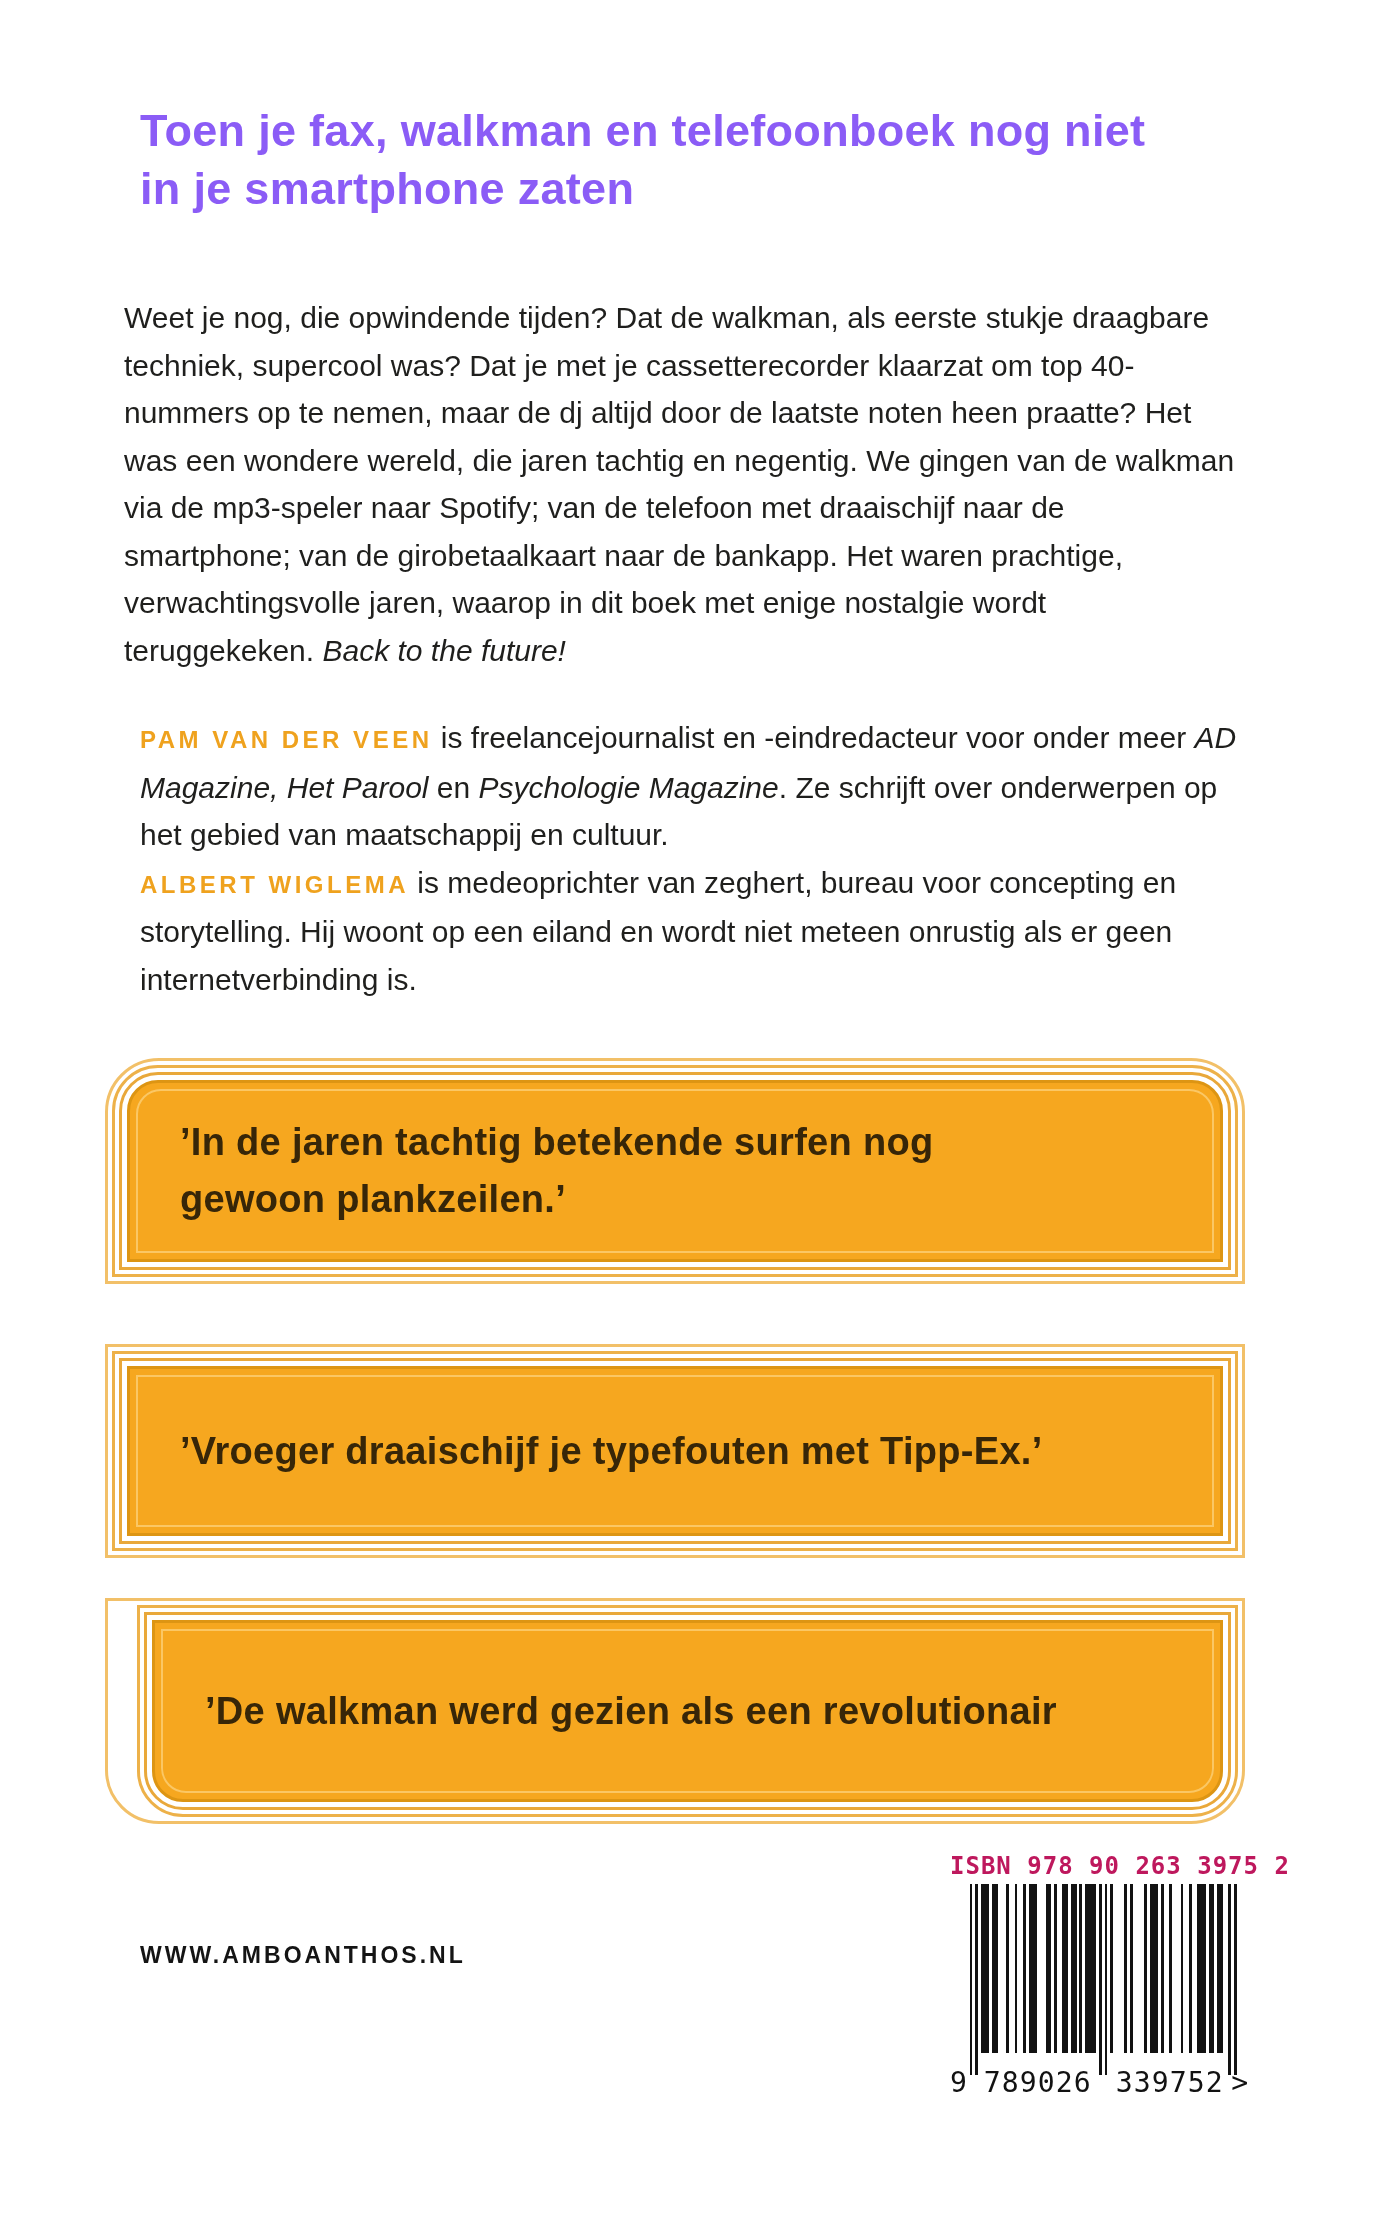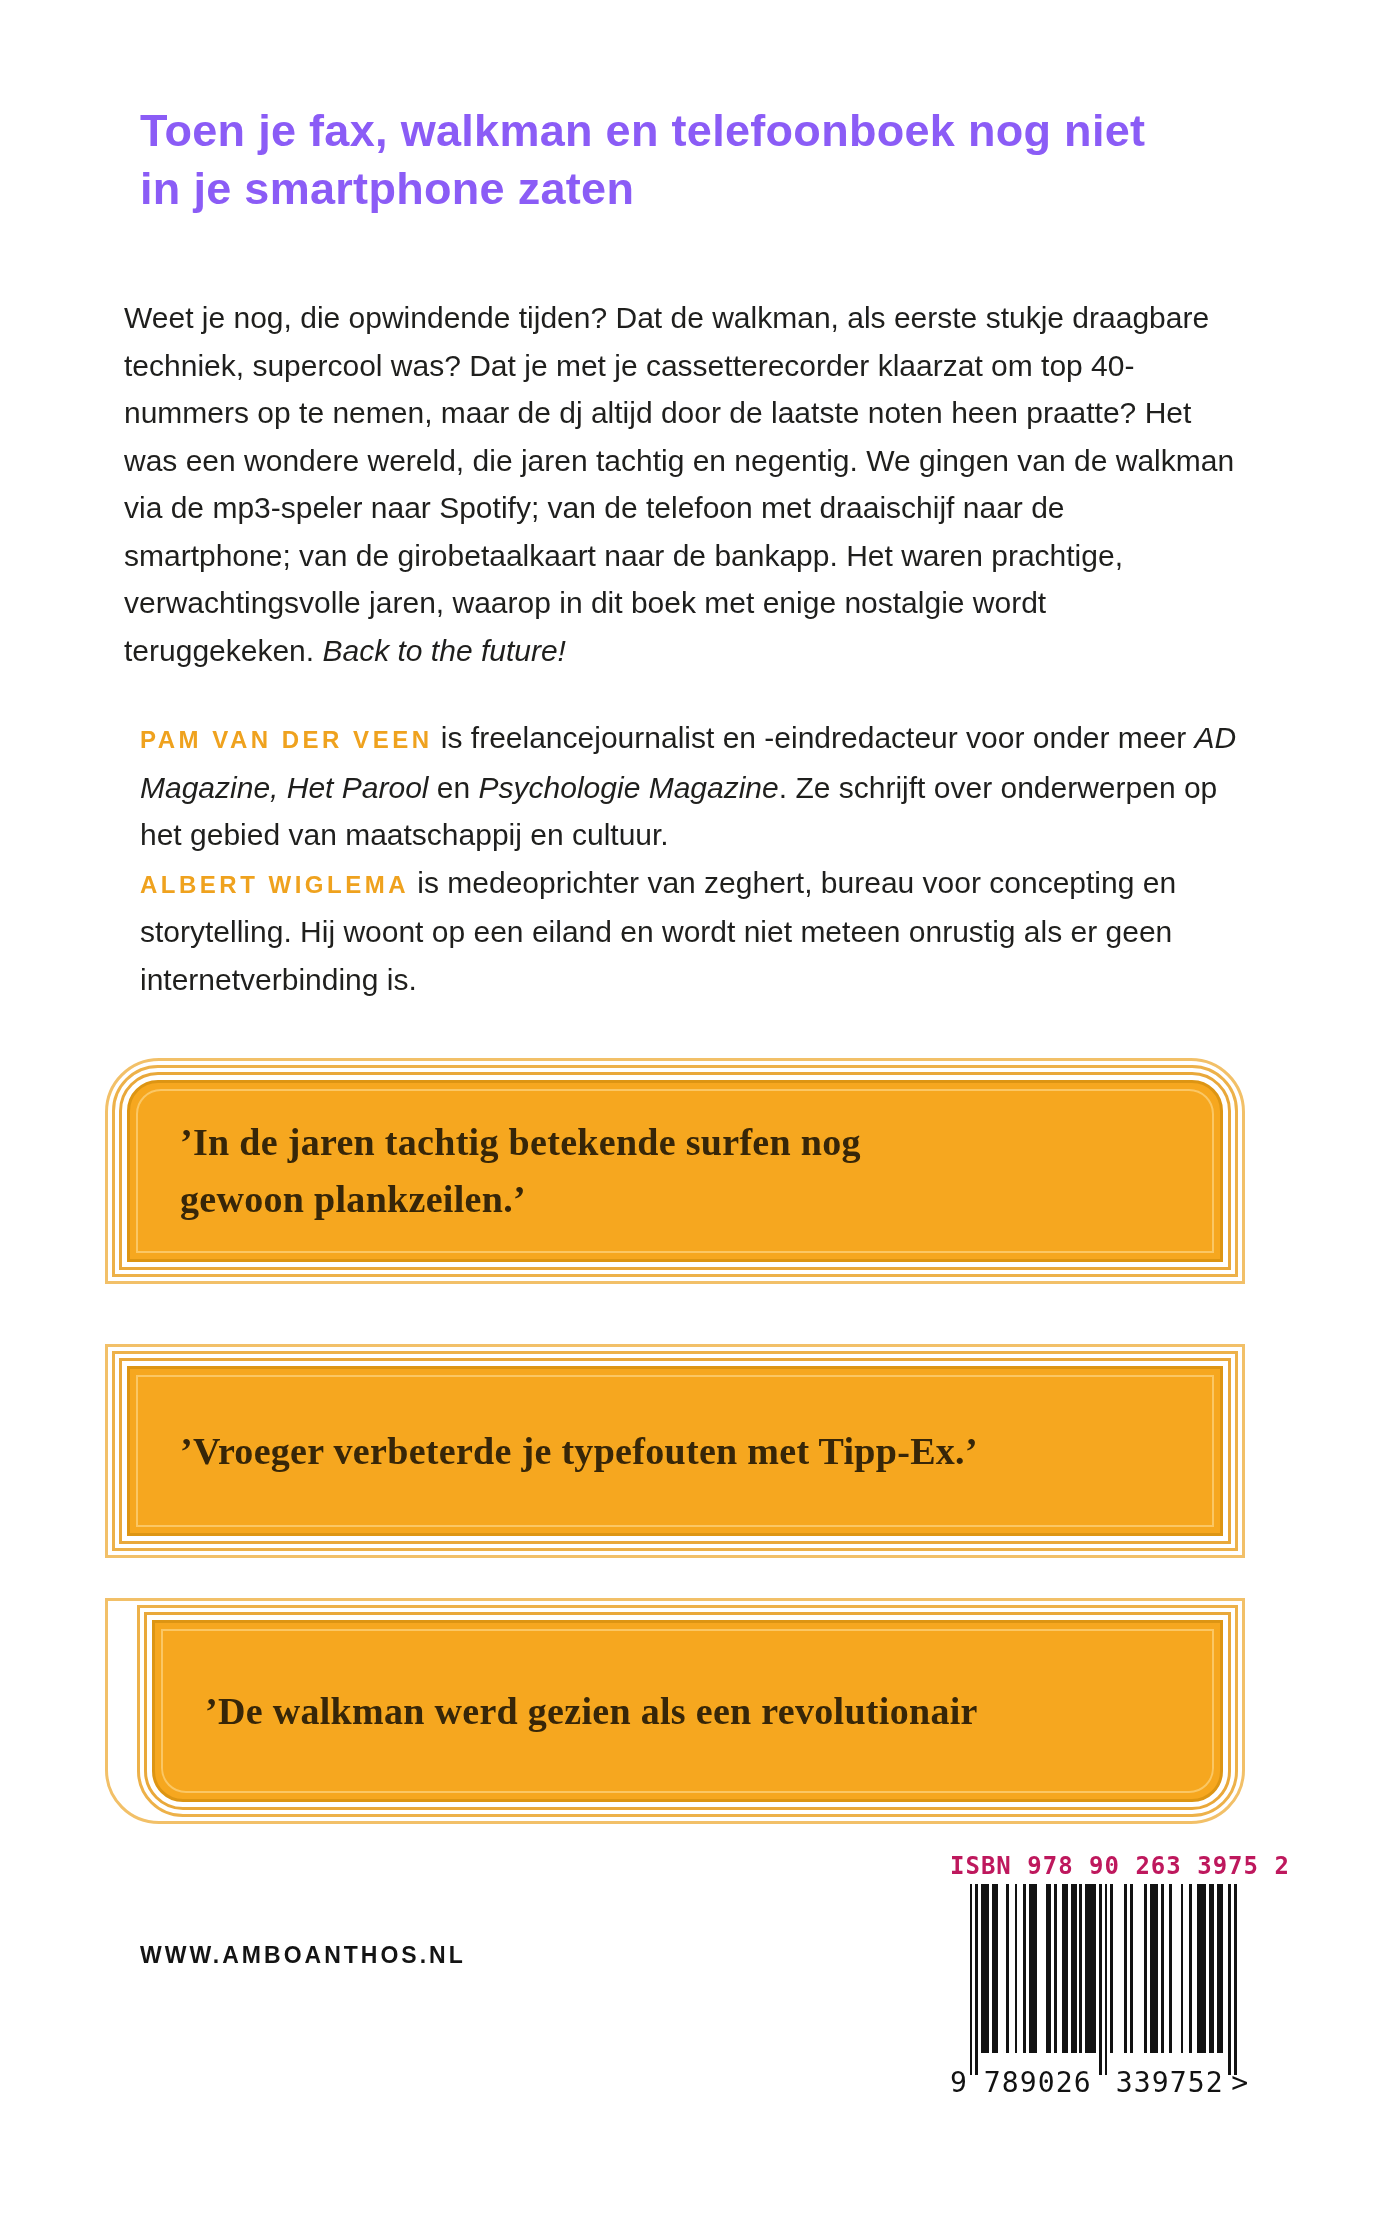--- a/index.html
+++ b/index.html
@@ -23,21 +23,21 @@
   }
   .it{font-style:italic;}
   .accent{color:#EFA21E;font-weight:bold;letter-spacing:3.5px;font-size:24px;}
   
   .quotes{position:absolute;left:105px;top:1058px;width:1140px;}
   .qbox{box-sizing:border-box;border:3px solid #F2C068;padding:4px;background:#fff;}
   .q-r2{border:3px solid #EDB149;padding:4px;}
   .q-r3{border:3px solid #E9A83A;padding:5px;}
   .q-fill{
     position:relative;display:flex;align-items:center;
-    border:3px solid #DD9513;background:#F6A71F;padding:0 50px;height:176px;font-family:Liberation Serif, serif;
+    border:3px solid #DD9513;background:#F6A71F;padding:0 50px;height:176px;
   }
   .qb-mid .q-fill{height:164px;}
   .inner-line{position:absolute;inset:6px;border:2px solid rgba(255,232,170,.5);pointer-events:none;}
   .q-text{margin:0;font-size:38px;line-height:57px;font-weight:bold;color:#372608;letter-spacing:.3px;}
   .qb-top{border-radius:54px 54px 0 0;margin-bottom:60px;}
   .qb-top .q-r2{border-radius:46px 46px 0 0;}
   .qb-top .q-r3{border-radius:39px 39px 0 0;}
   .qb-top .q-fill{border-radius:31px 31px 0 0;}
   .qb-top .inner-line{border-radius:25px 25px 0 0;}
   .qb-mid{margin-bottom:40px;}
@@ -81,21 +81,21 @@
         </div>
       </div>
         </div>
     </div>
 
     <div class="qbox qb-mid">
       <div class="q-r2">
           <div class="q-r3">
         <div class="q-fill">
           <span class="inner-line"></span>
-          <p class="q-text"><span>’Vroeger verbeterde je typefouten met Tipp-Ex.’</span></p>
+          <p class="q-text"><span>’Vroeger draaischijf je typefouten met Tipp-Ex.’</span></p>
         </div>
       </div>
         </div>
     </div>
 
     <div class="qbox qb-bottom">
       <div class="q-r2">
           <div class="q-r3">
         <div class="q-fill">
           <span class="inner-line"></span>

